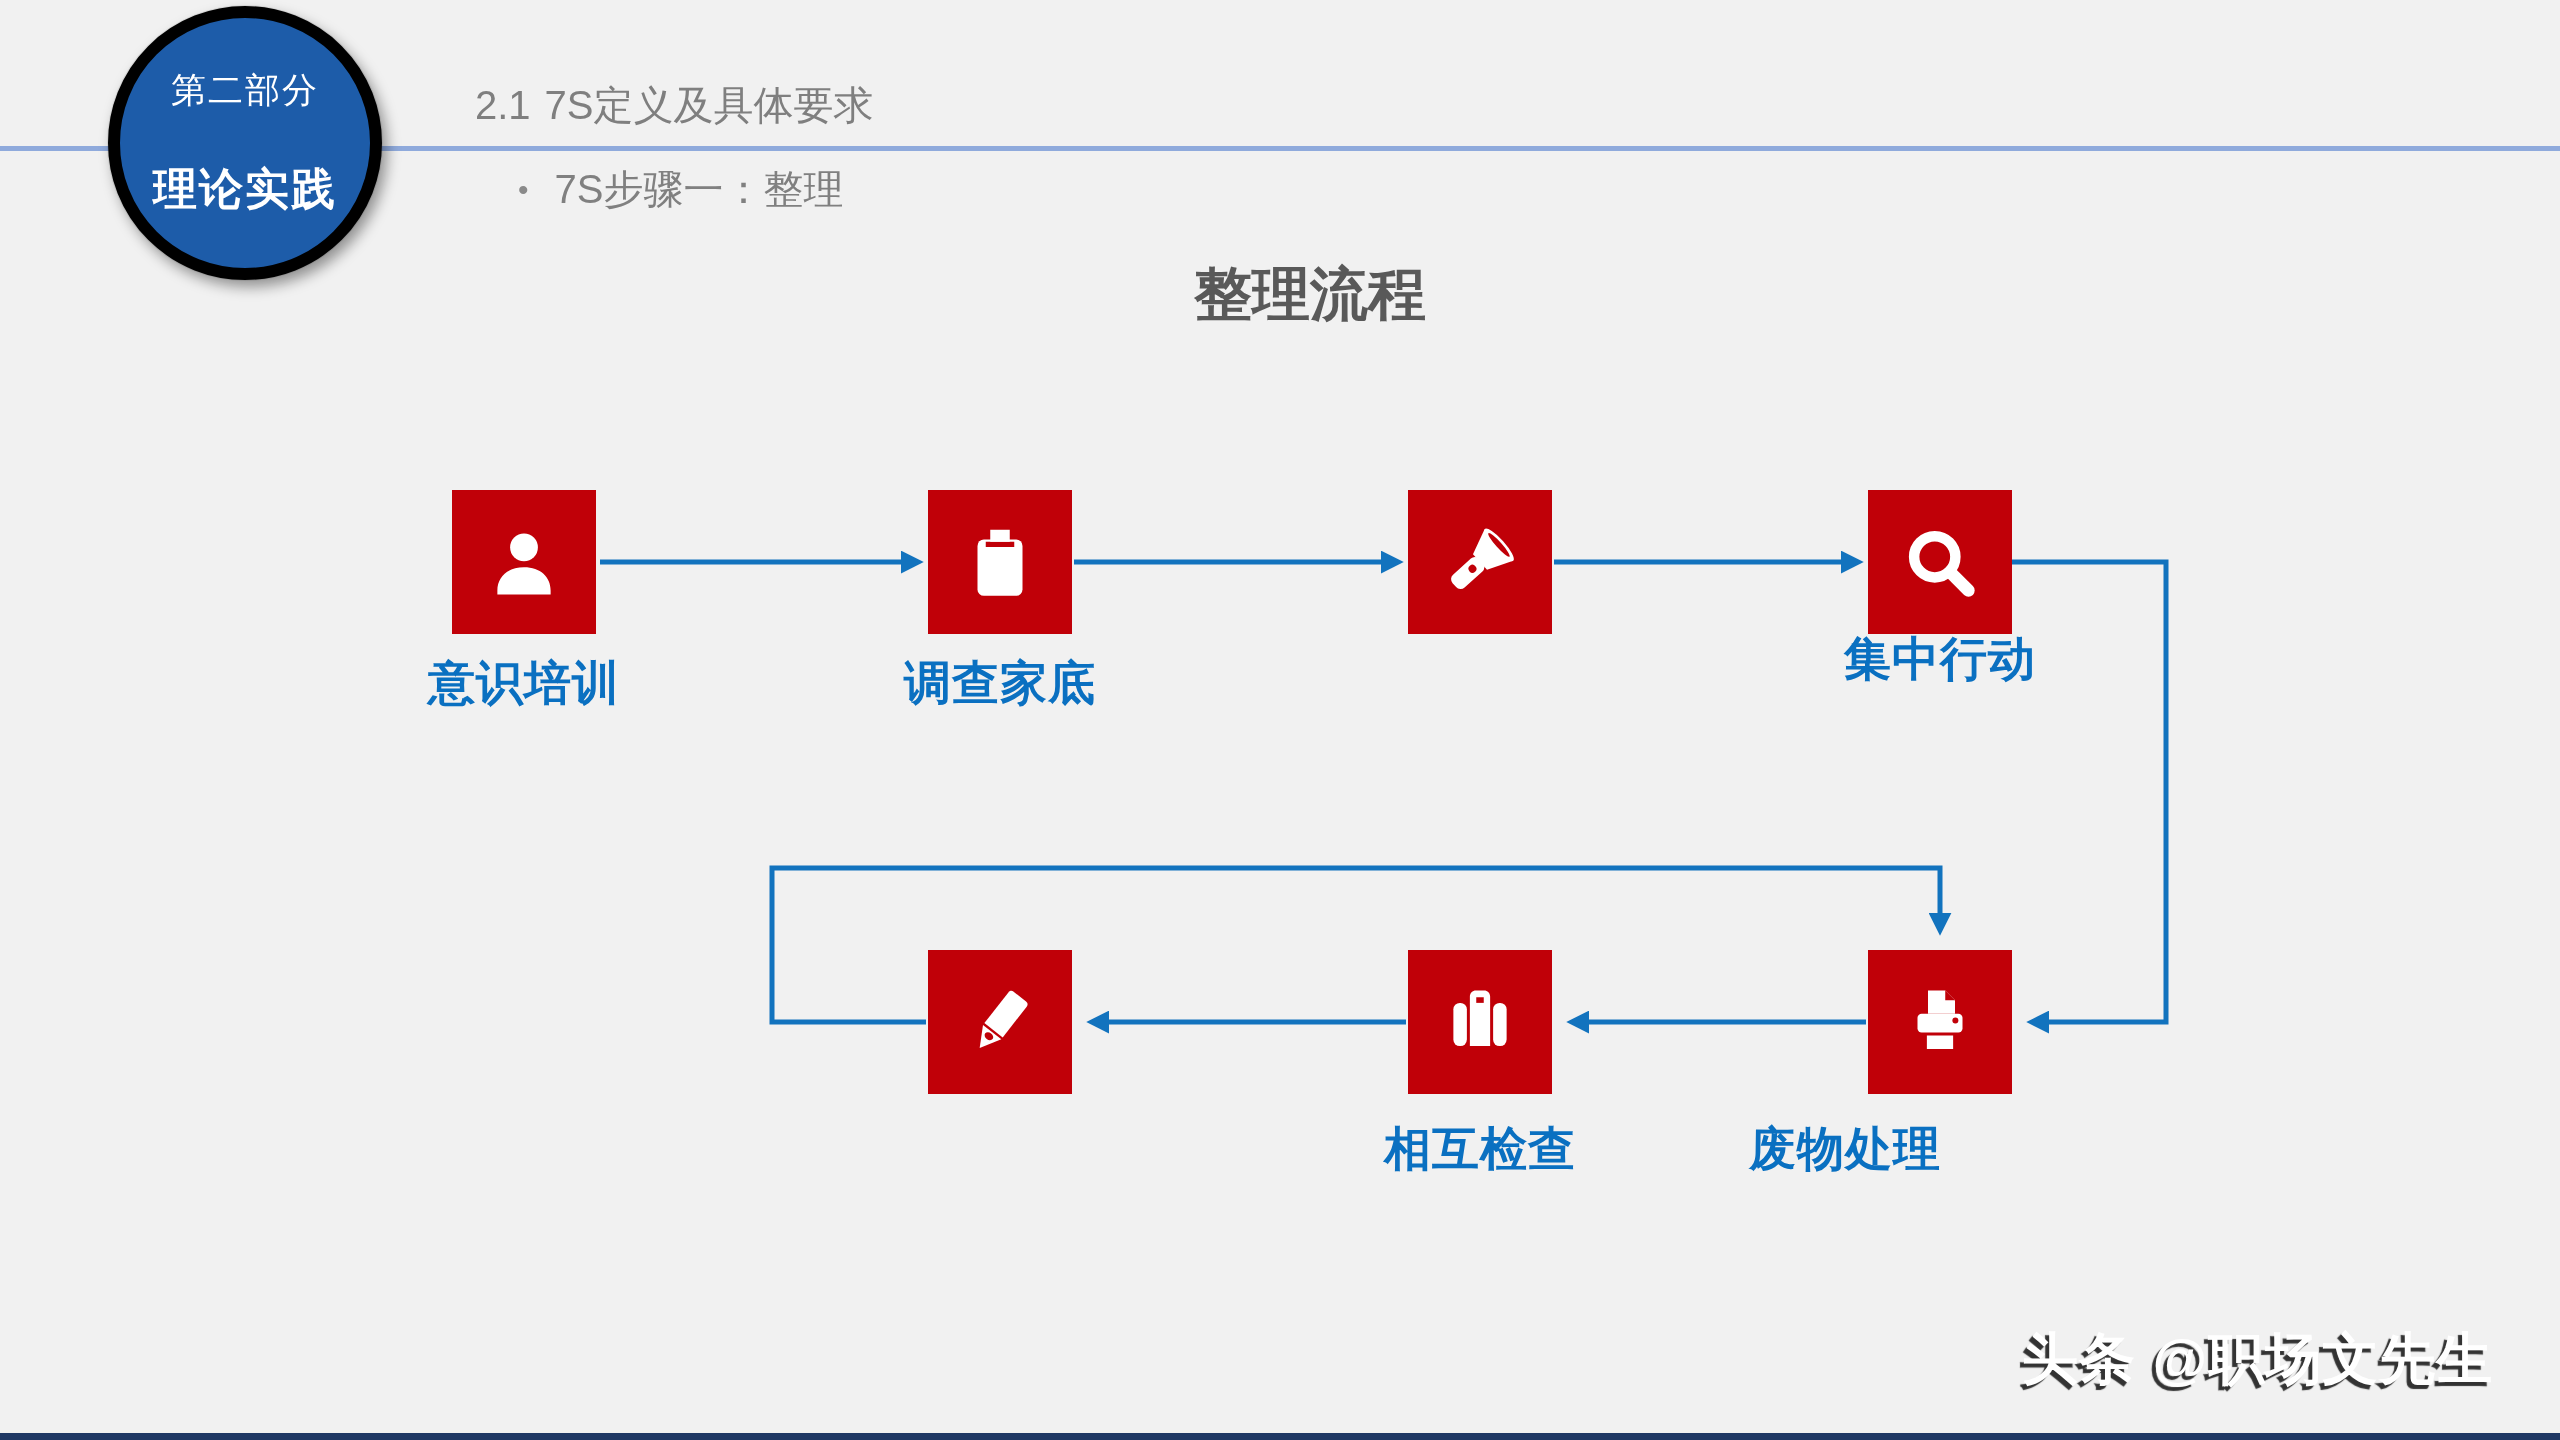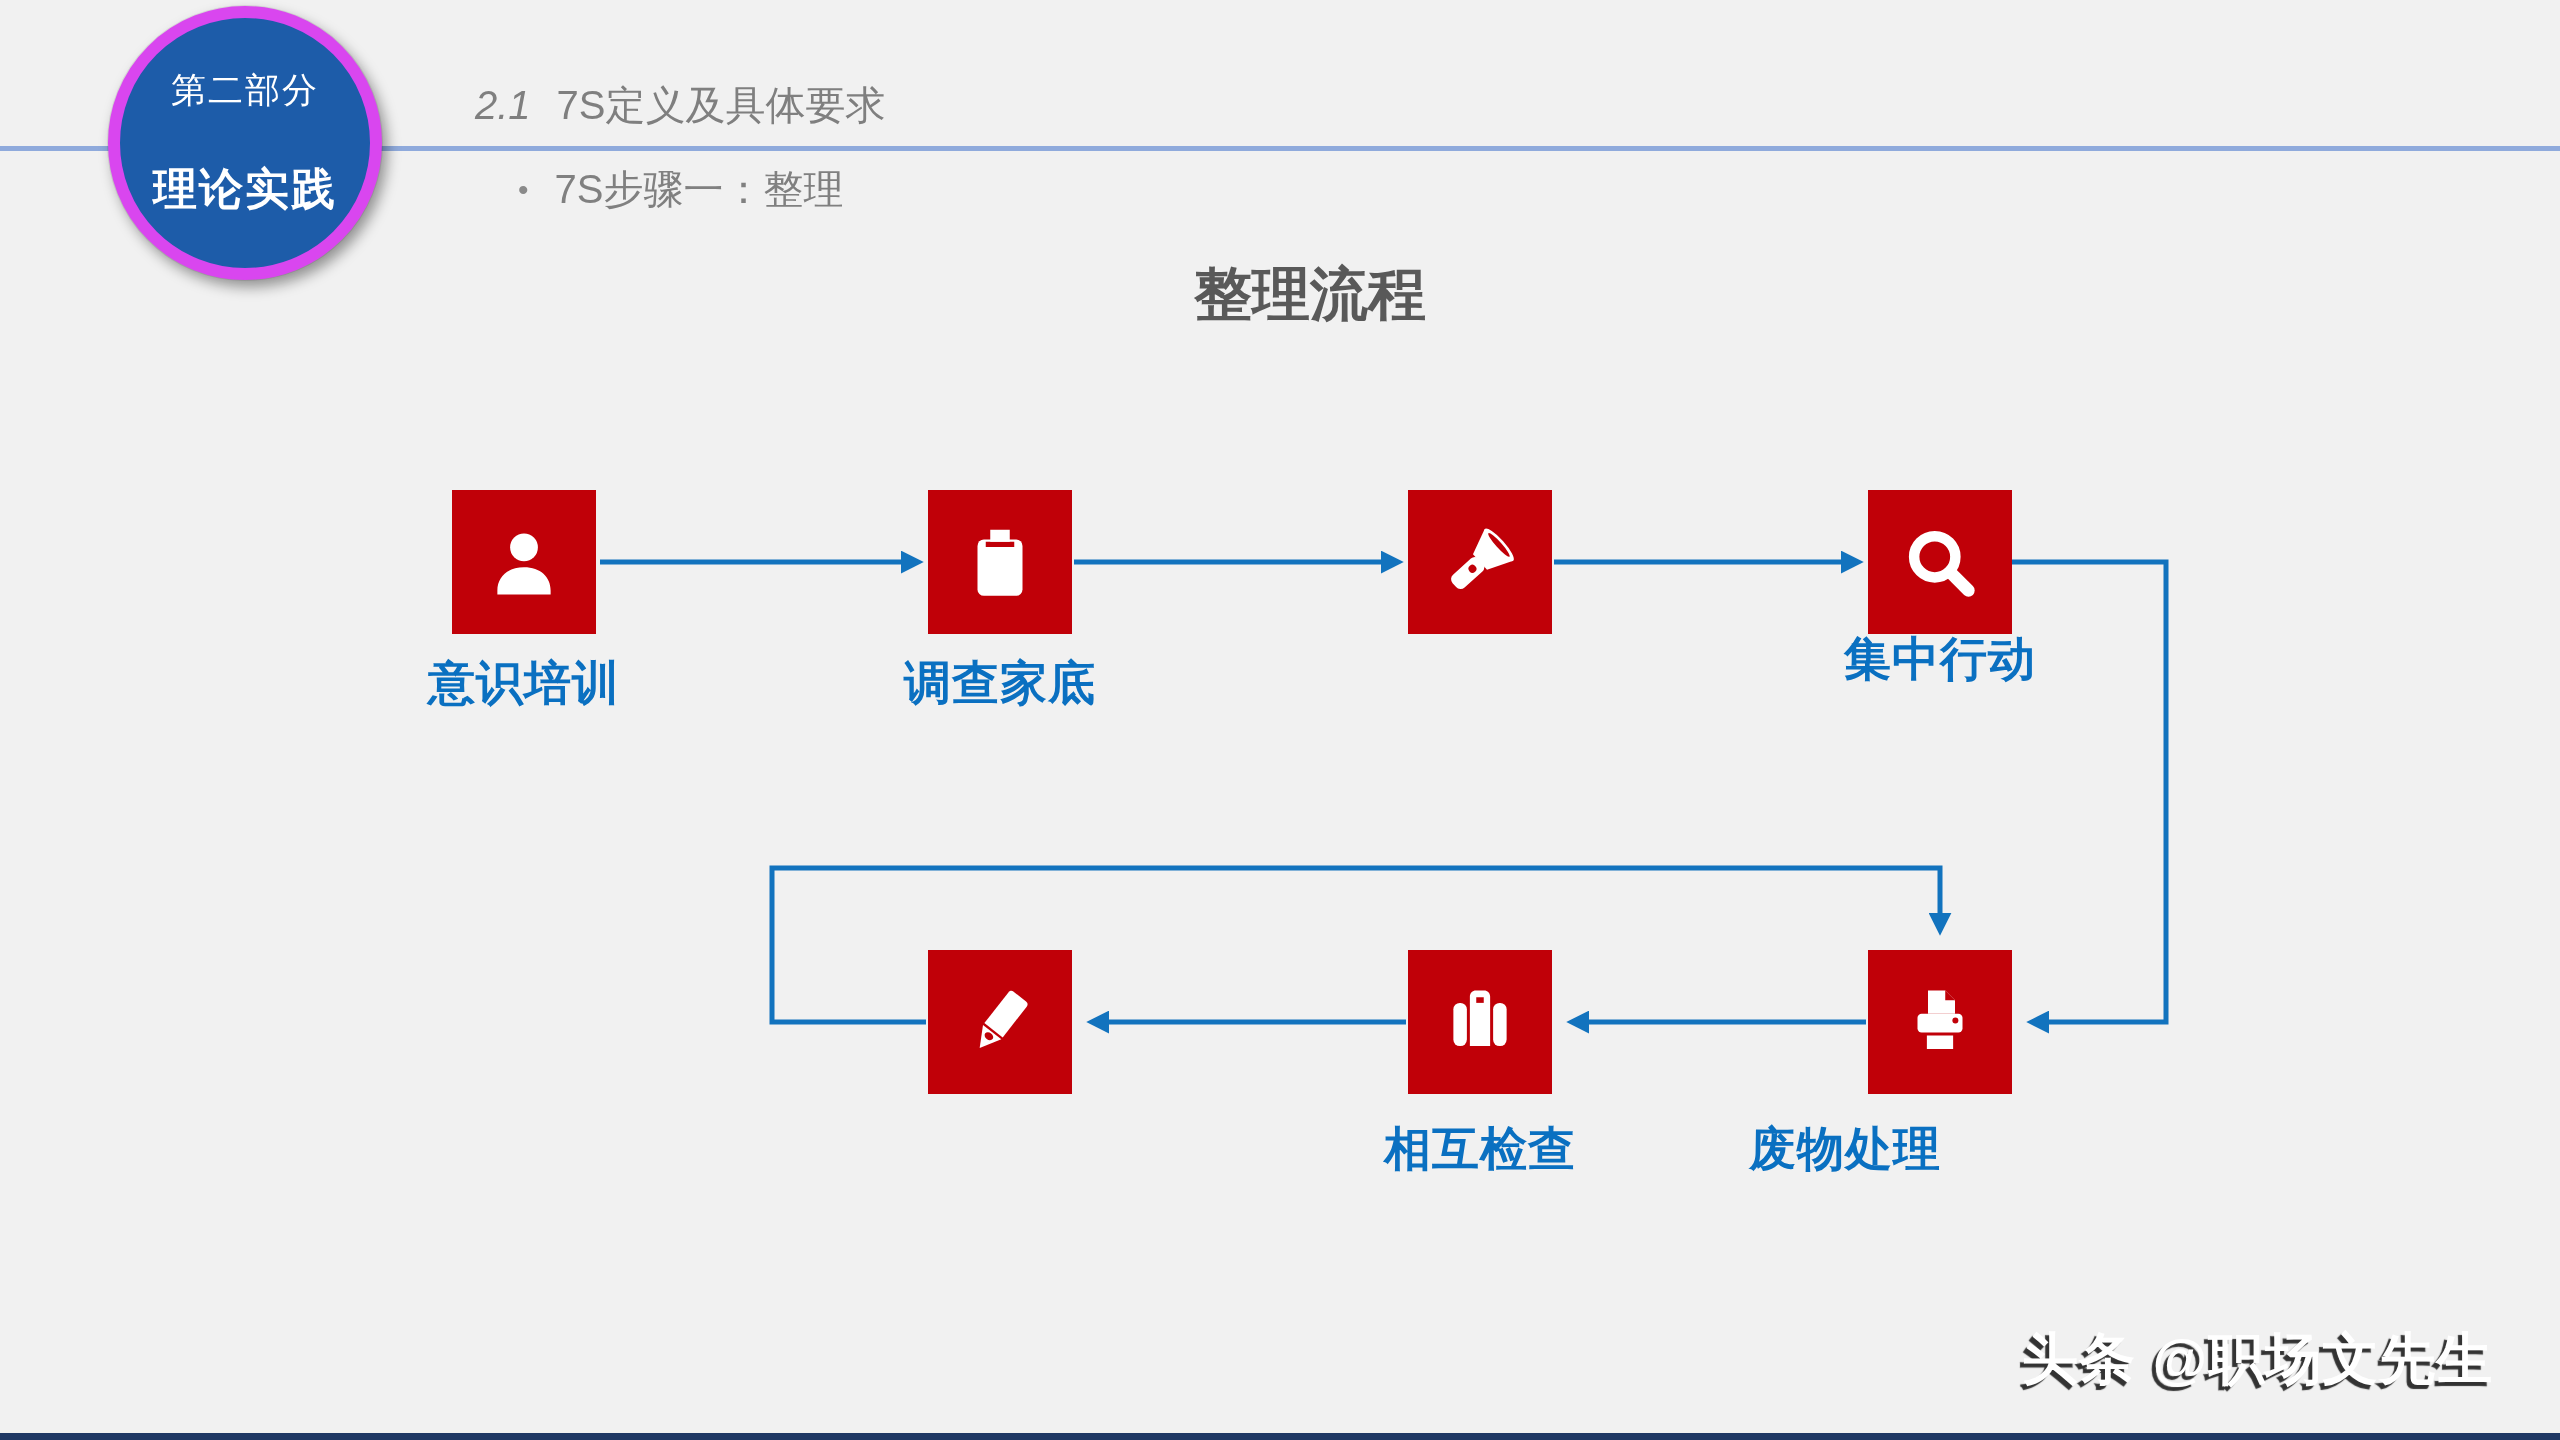--- a/index.html
+++ b/index.html
@@ -6,30 +6,30 @@
   .slide{
     position:relative;width:2560px;height:1440px;overflow:hidden;
     background:#F1F1F1;
     font-family:"Liberation Sans","DejaVu Sans",sans-serif;
   }
   
   .divider{position:absolute;left:0;right:0;top:146px;height:5px;background:#8FAADC;z-index:1;}
   
   .badge{
     position:absolute;left:108px;top:6px;width:250px;height:250px;
-    background:#1D5CA9;border:12px solid #d946ef;border-radius:50%;
+    background:#1D5CA9;border:12px solid #000000;border-radius:50%;
     box-shadow:5px 7px 14px rgba(0,0,0,0.40), 0 0 0 1px rgba(0,0,0,0.08);
     display:flex;flex-direction:column;align-items:center;justify-content:center;
     gap:14px;z-index:2;color:#fff;text-align:center;
   }
   .badge .part{font-size:35px;letter-spacing:2px;}
   .badge .name{font-size:44px;font-weight:bold;letter-spacing:2px;margin-top:32px;}
   
   .hdr{position:absolute;left:475px;top:78px;font-size:40px;color:#7F7F7F;z-index:2;white-space:nowrap;}
-  .hdr .num{margin-right:26px;font-style:italic;}
+  .hdr .num{margin-right:14px;}
   .bullet-line{position:absolute;left:518px;top:162px;font-size:40px;color:#808080;z-index:2;white-space:nowrap;display:flex;align-items:center;}
   .bullet-line .dot{font-size:30px;margin-right:26px;color:#8a8a8a;}
   
   .dtitle{position:absolute;left:0;right:0;top:256px;text-align:center;transform:translateX(30px);
     font-size:58px;font-weight:bold;color:#595959;z-index:2;}
   
   .arrows{position:absolute;left:0;top:0;z-index:3;}
   
   .node{
     position:absolute;width:144px;height:144px;background:#C00008;z-index:4;

